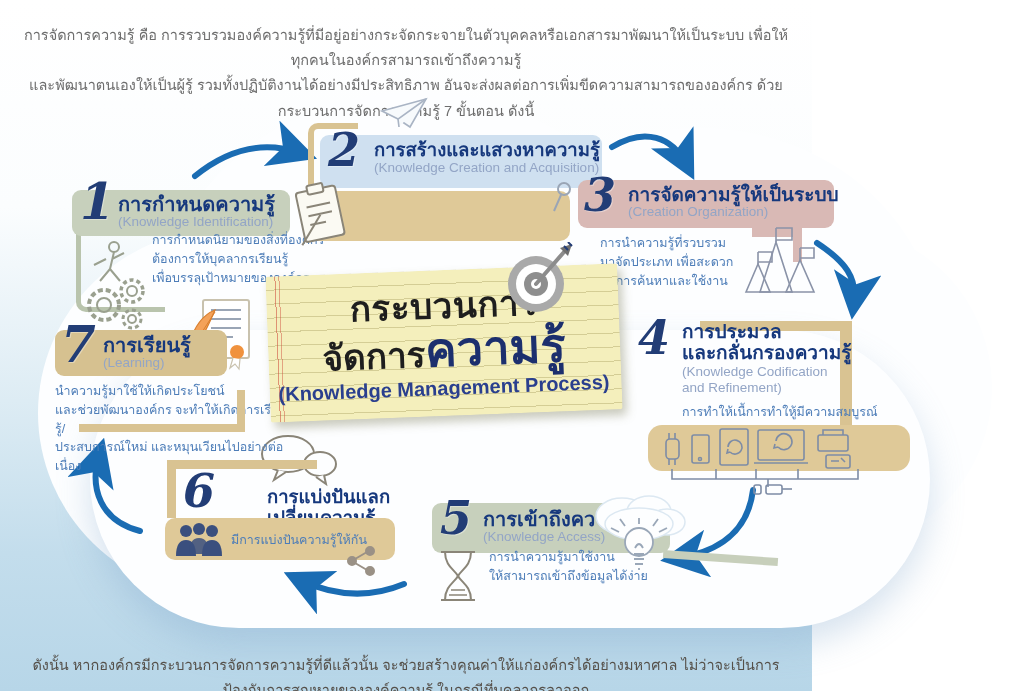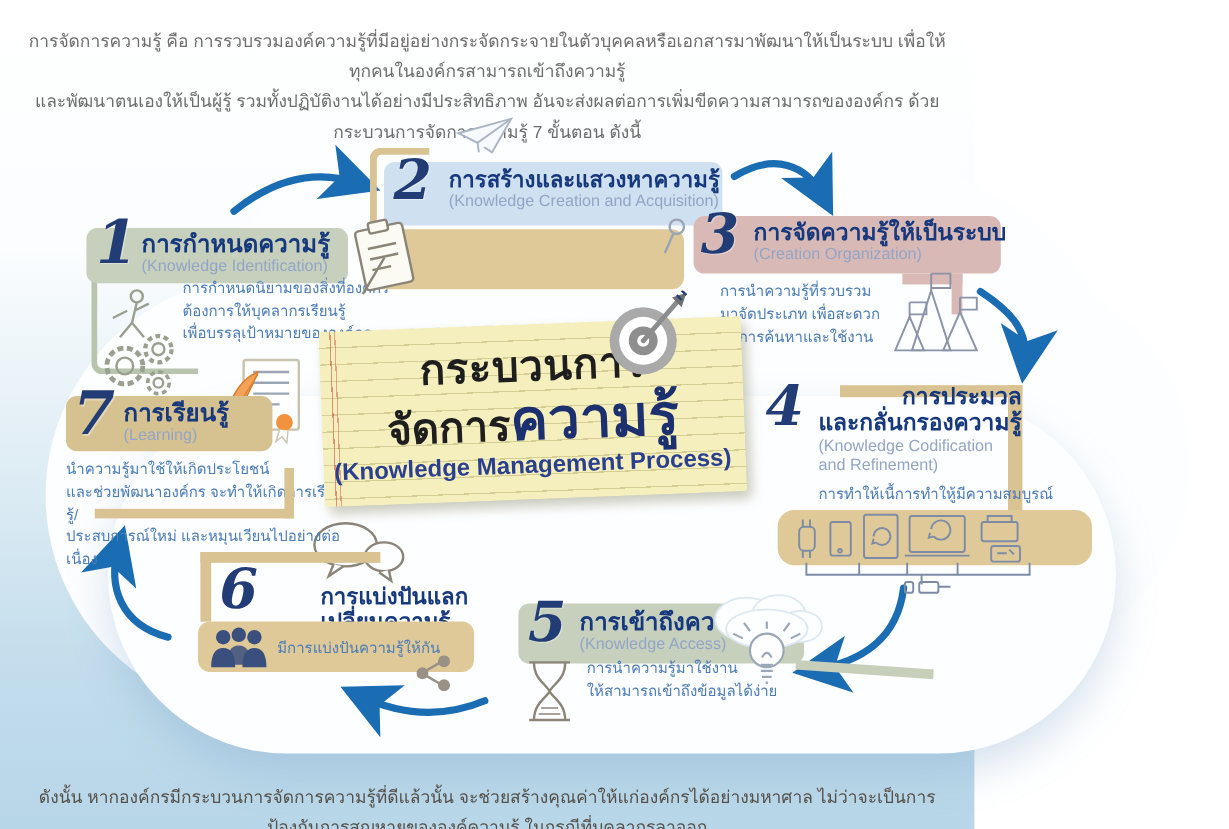--- a/index.html
+++ b/index.html
@@ -150,21 +150,21 @@
         <path d="M58,40 L58,28 M58,28 H72 V38 H58"></path>
       </g>
     </svg>
   </div>
 
   <div class="step" style="left:630px;top:315px;width:295px;height:180px;">
     <div class="tanbar" style="left:70px;top:6px;width:152px;height:10px;"></div>
     <div class="tanbar" style="left:210px;top:6px;width:12px;height:120px;"></div>
     <span class="num" style="left:8px;top:0px;font-size:46px;">4</span>
     <span style="left:52px;top:6px;">
-      <span class="tth" style="position:static;font-size:19px;text-align:right;">การประมวล
+      <span class="tth" style="position:static;font-size:19px;">การประมวล
 และกลั่นกรองความรู้</span>
       <span class="ten" style="position:static;font-size:13.5px;line-height:1.25;">(Knowledge Codification
 and Refinement)</span>
     </span>
     <div class="desc" style="left:52px;top:88px;width:230px;">การทำให้เนื้การทำใหู้มีความสมบูรณ์</div>
     <div class="tanbox" style="left:18px;top:110px;width:262px;height:46px;border-radius:14px;"></div>
     <svg class="icon" style="left:28px;top:112px;" width="246" height="68" viewBox="0 0 246 68">
       <g fill="none" stroke="#7d8ca6" stroke-width="1.6">
         <rect x="8" y="12" width="13" height="20" rx="4"></rect>
           <path d="M11,12 V6 M11,32 V38 M17,12 V6 M17,32 V38"></path>

